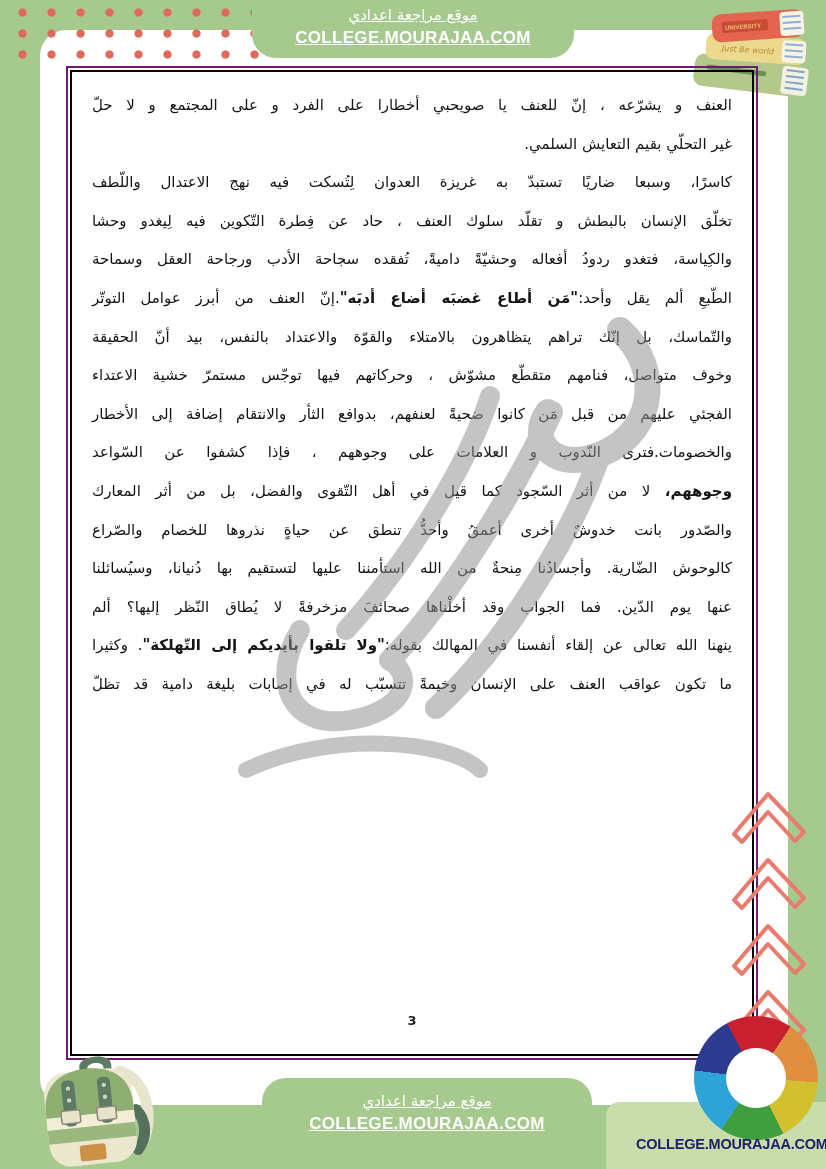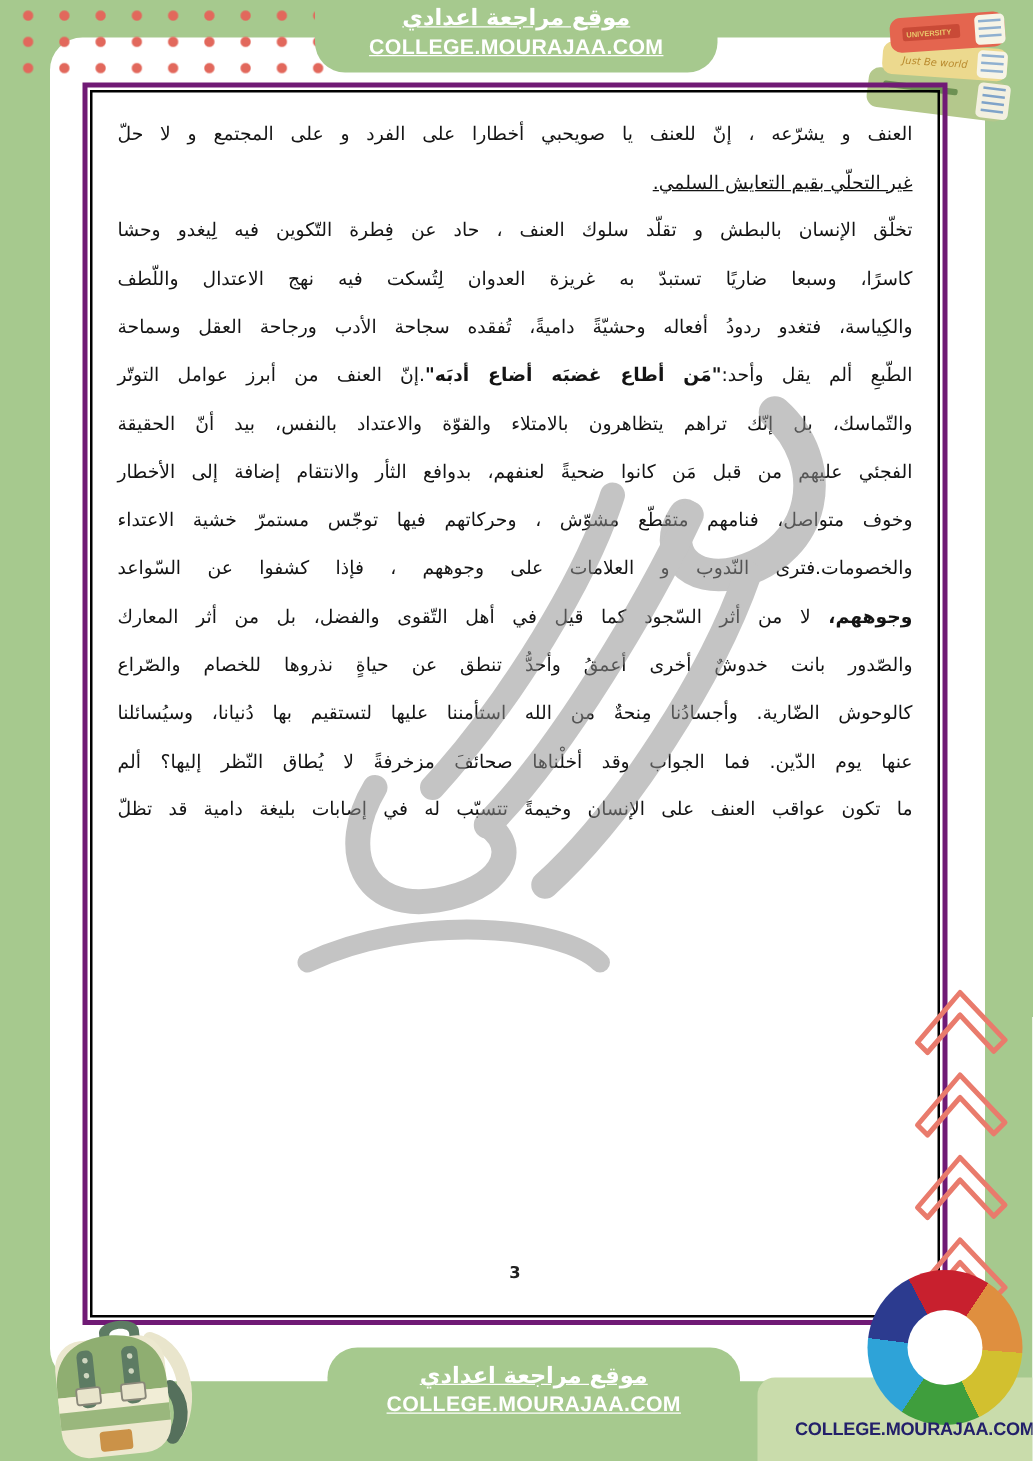--- a/index.html
+++ b/index.html
@@ -11,32 +11,32 @@
 
   
   .dots{position:absolute;left:2px;top:0;width:262px;height:64px;
     background-image:radial-gradient(circle,#e2685c 3.6px,rgba(0,0,0,0) 4.6px);
     background-size:29px 21px;background-position:6px 2px;}
 
   
   .banner{position:absolute;background:#a6c98e;text-align:center;color:#fff;}
   .banner-top{left:252px;top:0;width:322px;height:58px;border-radius:0 0 24px 24px;padding-top:4px;box-sizing:border-box;}
   .banner-bottom{left:262px;top:1078px;width:330px;height:91px;border-radius:24px 24px 0 0;padding-top:12px;box-sizing:border-box;}
-  .banner .ar{font-family:"DejaVu Sans",sans-serif;font-weight:bold;font-size:18px;text-decoration:underline;line-height:22px;}
+  .banner .ar{font-family:"DejaVu Sans",sans-serif;font-weight:normal;font-size:15px;text-decoration:underline;line-height:22px;}
   .banner .url{font-family:"Liberation Sans",sans-serif;font-weight:bold;font-size:17px;text-decoration:underline;line-height:24px;letter-spacing:.3px;}
 
   
-  .frame{position:absolute;left:66px;top:66px;width:692px;height:994px;border:4px solid #701a75;box-sizing:border-box;background:transparent;}
+  .frame{position:absolute;left:66px;top:66px;width:692px;height:994px;border:2px solid #701a75;box-sizing:border-box;background:transparent;}
   .frame-inner{position:absolute;inset:2px;border:2px solid #000;}
 
   
   .doc-text{position:absolute;left:20px;right:20px;top:14px;direction:rtl;color:#141414;
     font-family:"DejaVu Sans",sans-serif;font-size:15px;}
   .line{line-height:38.6px;white-space:normal;text-align:justify;text-align-last:justify;}
-  .line.nojust{text-align:left;text-align-last:right;text-decoration:underline;}
+  .line.nojust{text-align:left;text-align-last:right;}
   .line .bold{font-weight:bold;}
 
   .page-num{position:absolute;left:0;right:0;bottom:26px;text-align:center;
     font-family:"DejaVu Sans",sans-serif;font-size:13px;font-weight:bold;color:#222;}
 
   
   .watermark{position:absolute;left:150px;top:300px;width:540px;height:490px;opacity:.52;pointer-events:none;}
 
   
   .chevrons{position:absolute;left:726px;top:782px;width:86px;height:268px;}
@@ -88,32 +88,33 @@
         <text x="39" y="24" font-size="6" fill="#e9c46a" font-family="Liberation Sans,sans-serif" font-weight="bold">UNIVERSITY</text>
       </g>
     </svg>
   </div>
 
   <div class="frame">
     <div class="frame-inner">
       <div class="doc-text" dir="rtl">
           <div class="line"><span>العنف و يشرّعه ، إنّ للعنف يا صويحبي أخطارا على الفرد و على المجتمع و لا حلّ</span></div>
           <div class="line nojust"><span>غير التحلّي بقيم التعايش السلمي.</span></div>
+          <div class="line"><span>كاسرًا، وسبعا ضاريًا تستبدّ به غريزة العدوان لِتُسكت فيه نهج الاعتدال واللّطف</span></div>
           <div class="line"><span>تخلّق الإنسان بالبطش و تقلّد سلوك العنف ، حاد عن فِطرة التّكوين فيه لِيغدو وحشا</span></div>
-          <div class="line"><span>كاسرًا، وسبعا ضاريًا تستبدّ به غريزة العدوان لِتُسكت فيه نهج الاعتدال واللّطف</span></div>
           <div class="line"><span>والكِياسة، فتغدو ردودُ أفعاله وحشيّةً داميةً، تُفقده سجاحة الأدب ورجاحة العقل وسماحة</span></div>
           <div class="line"><span>الطّبعِ ألم يقل وأحد:</span><span class="bold">"مَن أطاع غضبَه أضاع أدبَه"</span><span>.إنّ العنف من أبرز عوامل التوتّر</span></div>
           <div class="line"><span>والتّماسك، بل إنّك تراهم يتظاهرون بالامتلاء والقوّة والاعتداد بالنفس، بيد أنّ الحقيقة</span></div>
+          <div class="line"><span>وخوف متواصل، فنامهم متقطّع مشوّش ، وحركاتهم فيها توجّس مستمرّ خشية الاعتداء</span></div>
           <div class="line"><span>الفجئي عليهم من قبل مَن كانوا ضحيةً لعنفهم، بدوافع الثأر والانتقام إضافة إلى الأخطار</span></div>
-          <div class="line"><span>وخوف متواصل، فنامهم متقطّع مشوّش ، وحركاتهم فيها توجّس مستمرّ خشية الاعتداء</span></div>
           <div class="line"><span>والخصومات.فترى النّدوب و العلامات على وجوههم ، فإذا كشفوا عن السّواعد</span></div>
           <div class="line"><span class="bold">وجوههم،</span><span> لا من أثر السّجود كما قيل في أهل التّقوى والفضل، بل من أثر المعارك</span></div>
           <div class="line"><span>والصّدور بانت خدوشٌ أخرى أعمقُ وأحدُّ تنطق عن حياةٍ نذروها للخصام والصّراع</span></div>
           <div class="line"><span>كالوحوش الضّارية. وأجسادُنا مِنحةٌ من الله استأمننا عليها لتستقيم بها دُنيانا، وسيُسائلنا</span></div>
           <div class="line"><span>عنها يوم الدّين. فما الجواب وقد أخلْناها صحائفَ مزخرفةً لا يُطاق النّظر إليها؟  ألم</span></div>
+          <div class="line"><span>ينهنا الله تعالى عن إلقاء أنفسنا في المهالك بقوله:</span><span class="bold">"ولا تلقوا بأيديكم إلى التّهلكة"</span><span>. وكثيرا</span></div>
           <div class="line"><span>ما تكون عواقب العنف على الإنسان وخيمةً تتسبّب له في إصابات بليغة دامية قد تظلّ</span></div>
         </div>
       <div class="page-num">3</div>
     </div>
   </div>
 
   <div class="watermark">
     <svg width="540" height="490" viewBox="0 0 540 490">
       <g fill="none" stroke="#8f8f8f" stroke-linecap="round">
         <path d="M470 30 C515 70 505 140 440 158 C402 168 378 140 398 112" stroke-width="26"></path>

